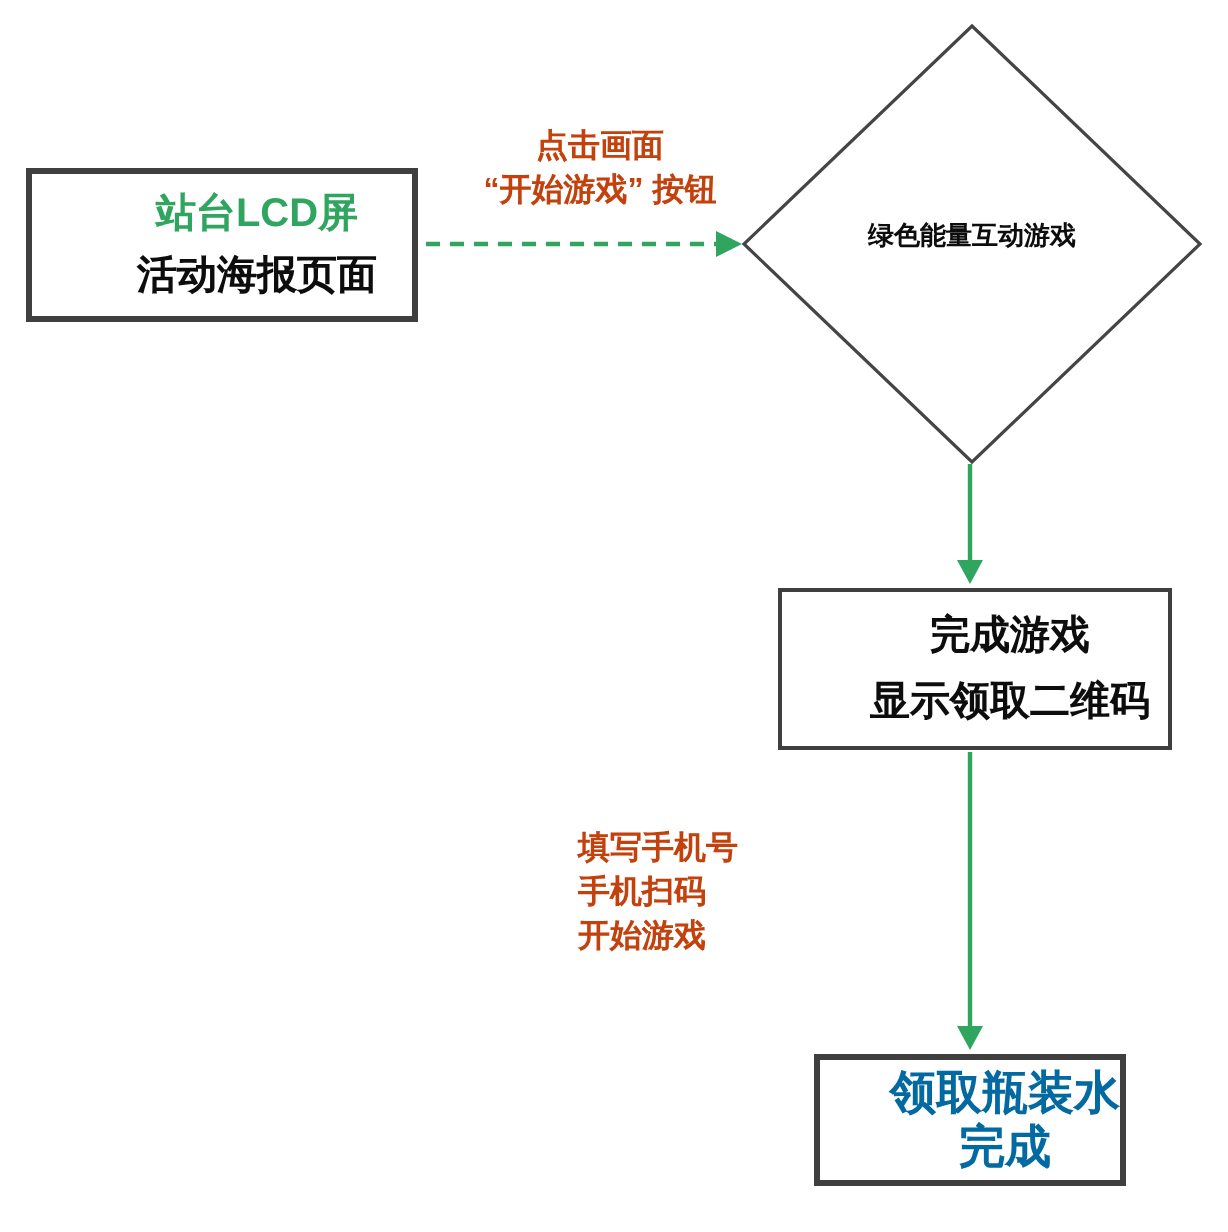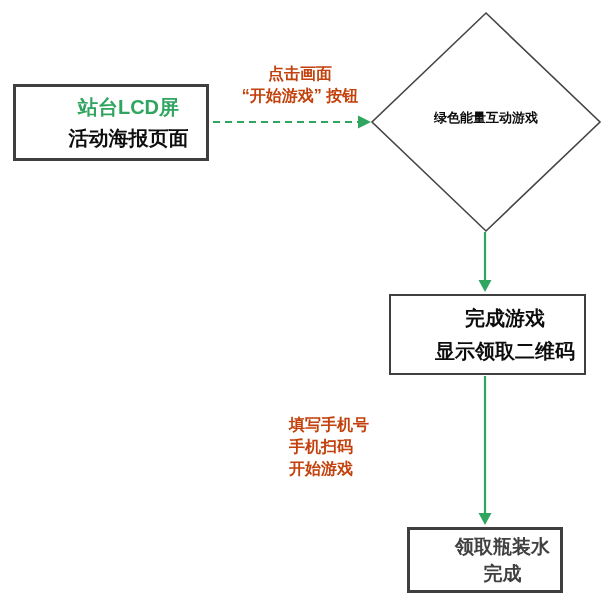--- a/index.html
+++ b/index.html
@@ -55,23 +55,23 @@
     height: 81px;
     font-size: 20px;
     line-height: 33px;
   }
   .end-box {
     left: 407px;
     top: 527px;
     width: 156px;
     height: 66px;
     border-width: 3px;
-    font-size: 19px;
+    font-size: 23px;
     line-height: 27px;
-    color: #404040;
+    color: #0369a1;
   }
   .diamond-label {
     position: absolute;
     left: 372px;
     top: 109px;
     width: 228px;
     text-align: center;
     font-size: 13px;
     font-weight: bold;
     color: #0d0d0d;

